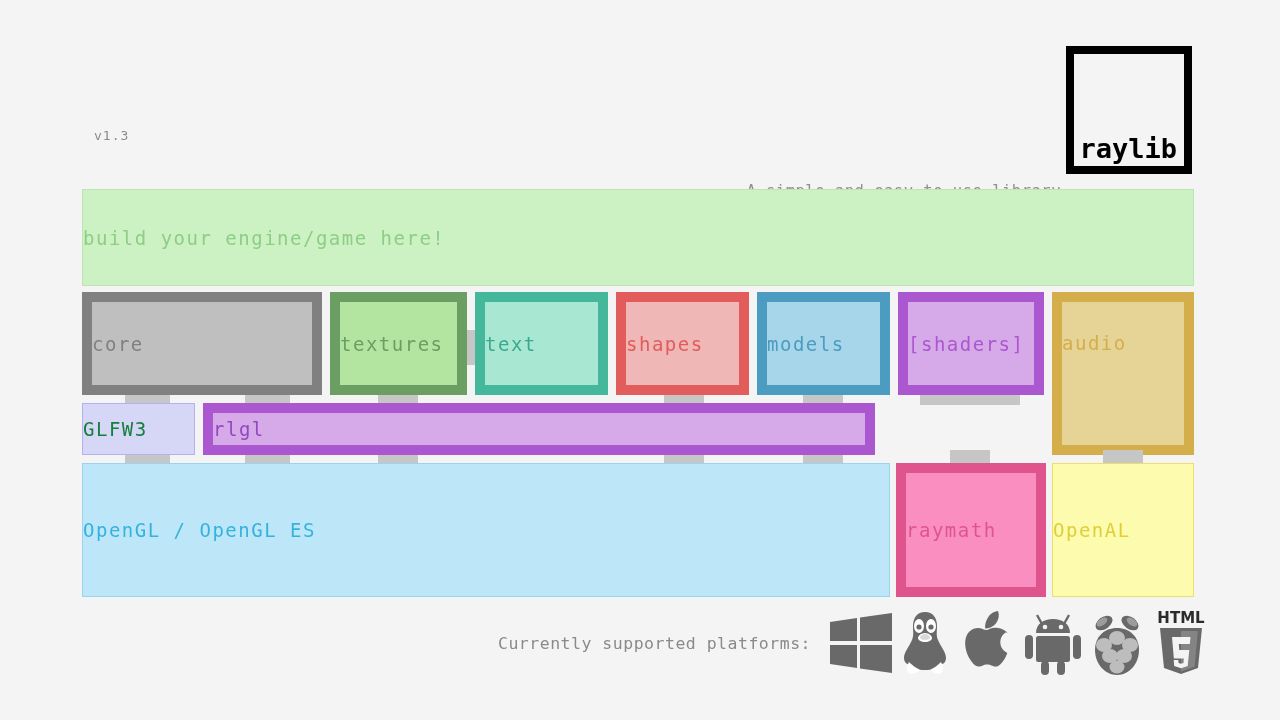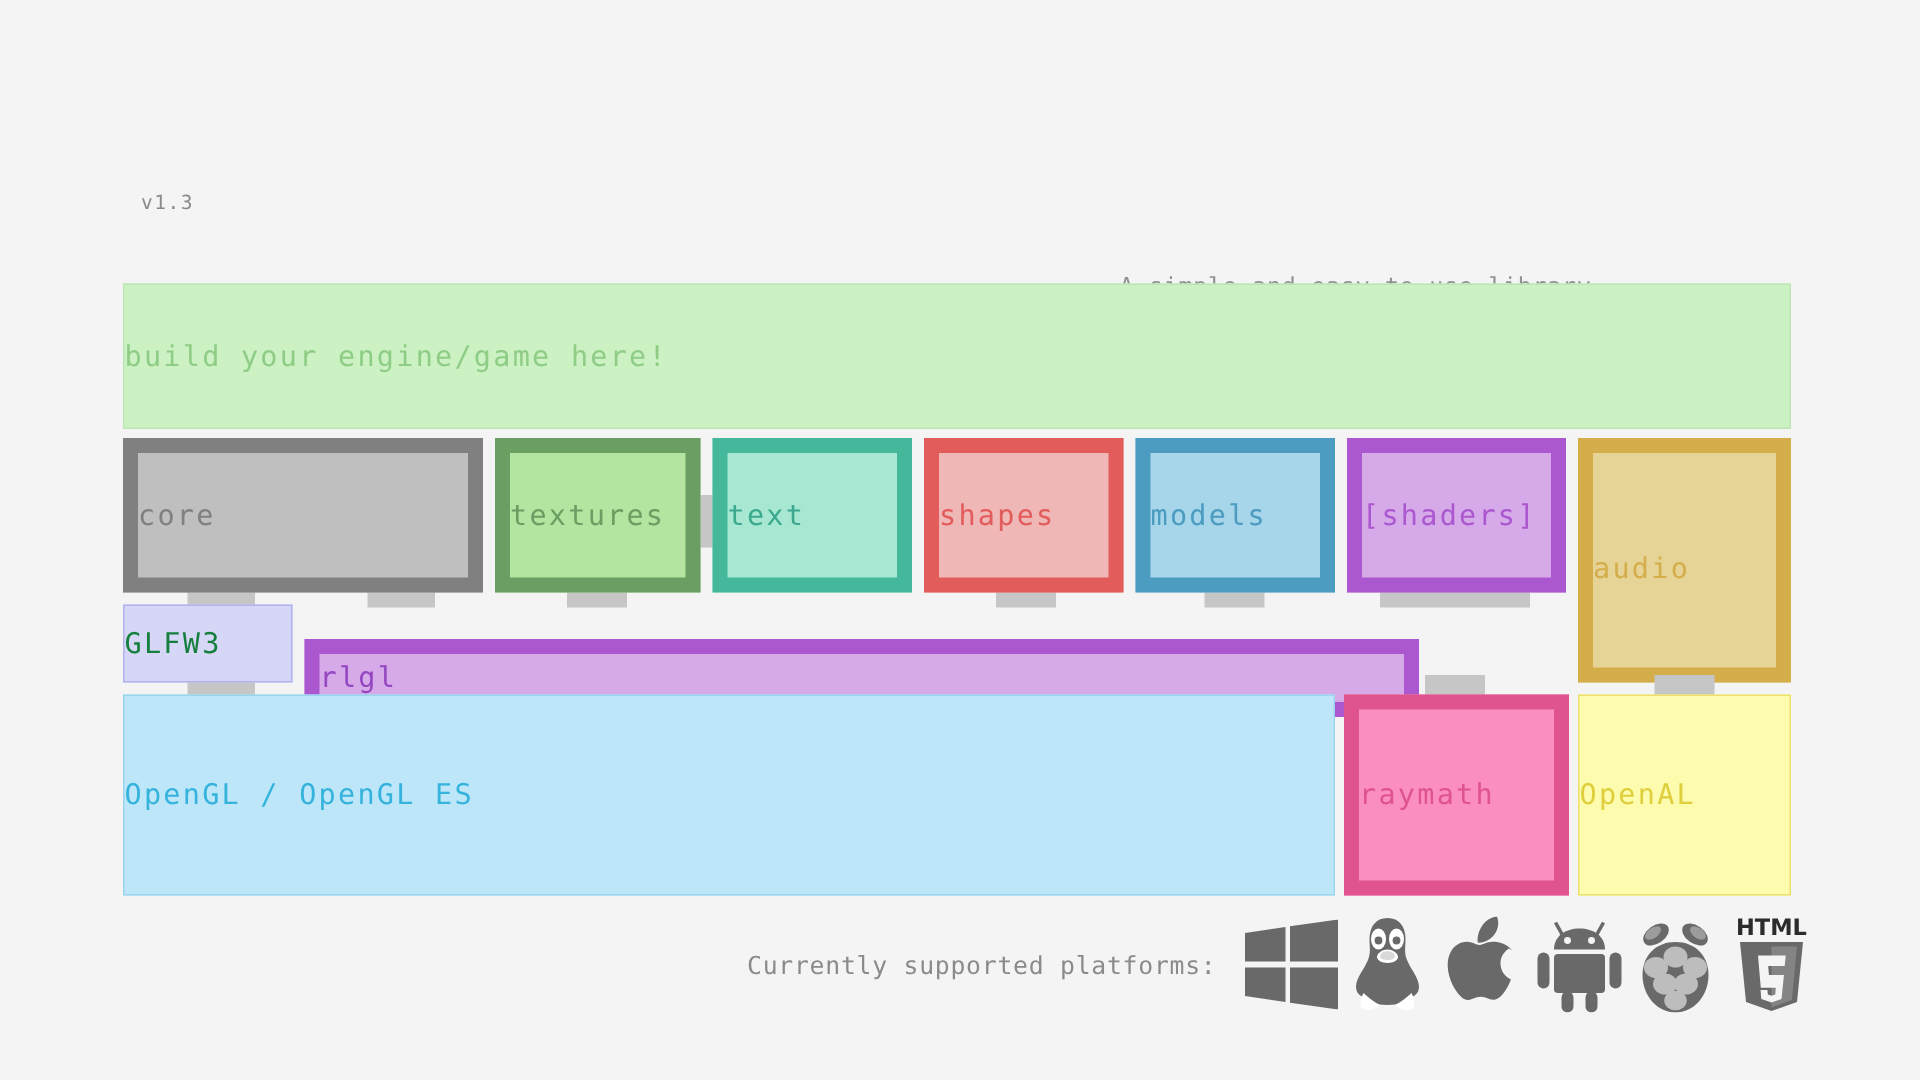--- a/index.html
+++ b/index.html
@@ -50,26 +50,26 @@
   #m-textures .lbl{ color:#6b9e63; }
   #m-text     { left:475px; top:292px; width:133px; height:103px; background:#a8e8d2; border:10px solid #45b79b; }
   #m-text .lbl{ color:#3aa98e; }
   #m-shapes   { left:616px; top:292px; width:133px; height:103px; background:#efb7b5; border:10px solid #e25c5c; }
   #m-shapes .lbl{ color:#e25c5c; }
   #m-models   { left:757px; top:292px; width:133px; height:103px; background:#a7d6ea; border:10px solid #4c9bc0; }
   #m-models .lbl{ color:#4c9bc0; }
   #m-shaders  { left:898px; top:292px; width:146px; height:103px; background:#d6aae9; border:10px solid #ab57cf; }
   #m-shaders .lbl{ color:#ab57cf; }
   #m-audio    { left:1052px; top:292px; width:142px; height:163px; background:#e6d496; border:10px solid #d4ae4a; }
-  #m-audio .lbl{ color:#d4ae4a; align-self:flex-start; margin-top:66px; }
+  #m-audio .lbl{ color:#d4ae4a; align-self:flex-start; margin-top:30px; }
 
   
   #m-glfw3 { left:82px; top:403px; width:113px; height:52px; background:#d6d6f7; border:1px solid #b2b2ec; }
   #m-glfw3 .lbl{ color:#15803d; }
-  #m-rlgl  { left:203px; top:426px; width:743px; height:52px; background:#d6aae9; border:10px solid #ab57cf; }
+  #m-rlgl  { left:203px; top:403px; width:672px; height:52px; background:#d6aae9; border:10px solid #ab57cf; }
   #m-rlgl .lbl{ color:#9447c0; }
 
   
   #m-opengl  { left:82px; top:463px; width:808px; height:134px; background:#bde7f9; border:1px solid #9bd4ee; }
   #m-opengl .lbl{ color:#35b3dd; }
   #m-raymath { left:896px; top:463px; width:150px; height:134px; background:#fb8ec0; border:10px solid #e0548d; }
   #m-raymath .lbl{ color:#e0548d; }
   #m-openal  { left:1052px; top:463px; width:142px; height:134px; background:#fdfbad; border:1px solid #ece06a; }
   #m-openal .lbl{ color:#dfcf3c; }
 
@@ -88,20 +88,23 @@
 
   <div id="title-row">
     <span id="version-label">v1.3</span>
   </div>
 
   <div id="tagline">
     <div>A simple and easy-to-use library</div>
     <div>to learn videogames programming</div>
   </div>
 
+  <div id="logo-box">
+    <span id="logo-text">raylib</span>
+  </div>
 
   <div class="box" id="banner">
     <span class="lbl">build your engine/game here!</span>
   </div>
 
   <div class="tab" style="left:125px;  top:389px; width:45px;  height:16px;"></div>
   <div class="tab" style="left:245px;  top:389px; width:45px;  height:16px;"></div>
   <div class="tab" style="left:378px;  top:389px; width:40px;  height:16px;"></div>
   <div class="tab" style="left:465px;  top:330px; width:18px;  height:35px;"></div>
   <div class="tab" style="left:664px;  top:389px; width:40px;  height:16px;"></div>

